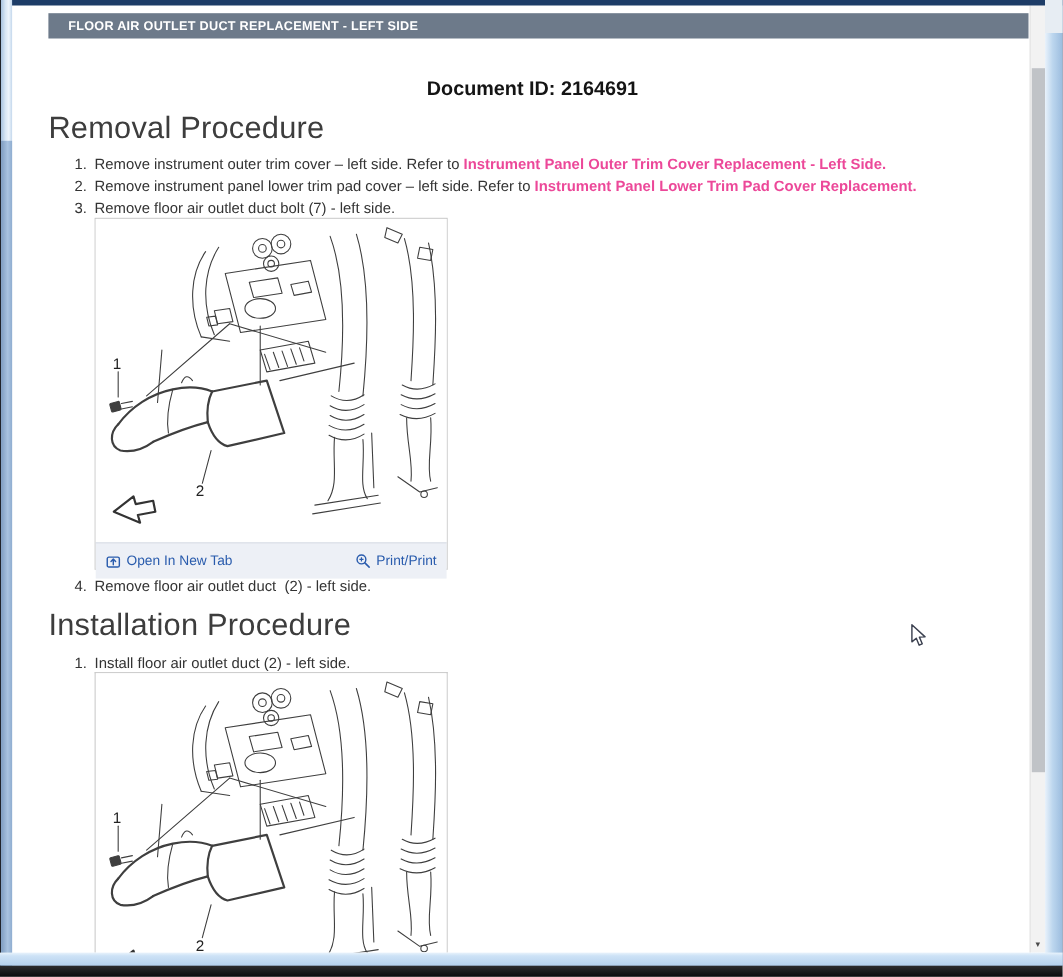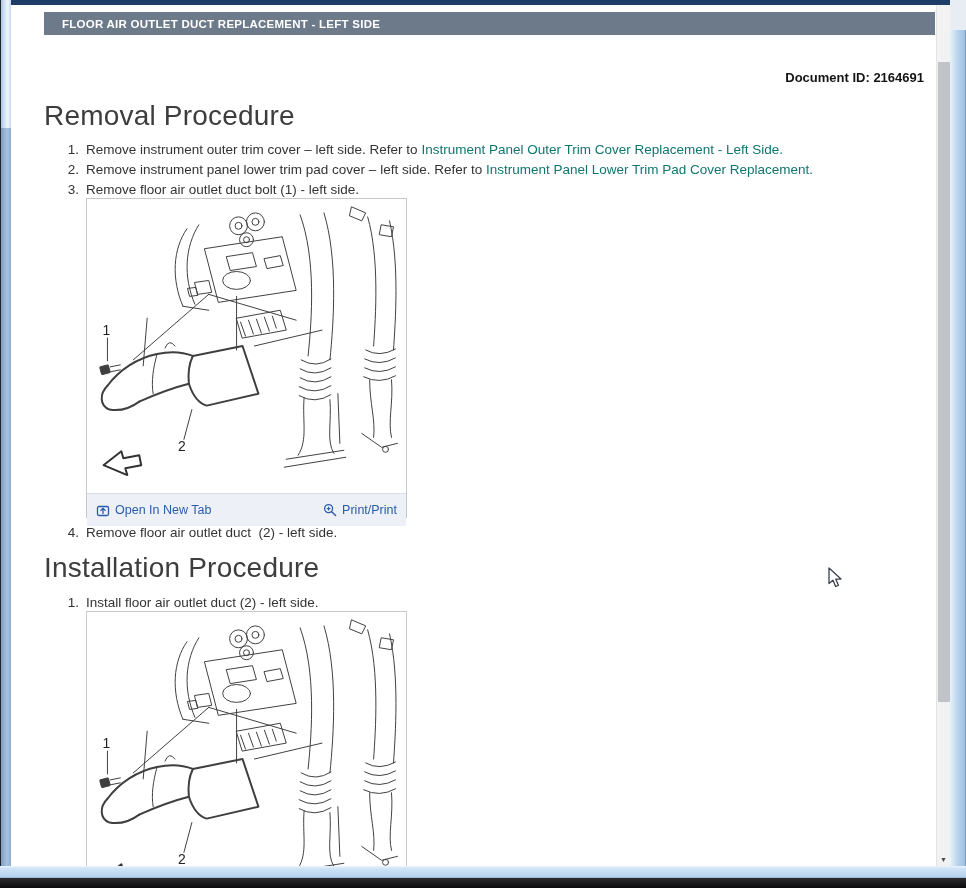--- a/index.html
+++ b/index.html
@@ -19,29 +19,29 @@
     background:linear-gradient(to right,#e9f2fb 0,#bcd6ee 7px,#9fbfe0 15px,#5a789c 16px);}
   .right-edge .top-light{position:absolute;left:0;top:0;width:16px;height:30px;background:#e7edf3;}
   .aero-bottom{left:0;top:866px;width:966px;height:12px;z-index:5;
     background:linear-gradient(to bottom,#e9f3fc 0,#cde2f6 3px,#b7d2ee 11px,#7c9cbf 12px);}
   .taskbar{left:0;top:878px;width:966px;height:10px;z-index:6;
     background:linear-gradient(to bottom,#2c2c2e 0,#0b0b0d 100%);}
   
   .title-bar{left:44px;top:12px;width:891px;height:23px;background:#6d7a8a;
     color:#ffffff;font-size:11.5px;font-weight:bold;letter-spacing:.25px;
     display:flex;align-items:center;padding-left:18px;box-sizing:border-box;}
-  .doc-id{left:44px;top:70px;width:880px;text-align:right;font-size:13px;
+  .doc-id{left:44px;top:70px;width:880px;text-align:center;font-size:18px;
     font-weight:bold;color:#141414;}
   .proc-heading{left:44px;font-size:28px;font-weight:300;color:#3d3d3d;
     letter-spacing:.2px;line-height:32px;text-align:right;}
   .step{left:44px;font-size:13.5px;color:#333333;line-height:20px;display:flex;}
   .step .num{width:35px;text-align:right;flex:0 0 35px;}
   .step .gap{width:7px;flex:0 0 7px;}
   .step .txt{white-space:pre-wrap;}
-  .step a{color:#0f766e;text-decoration:none;cursor:pointer;}
+  .step a{color:#ec4899;text-decoration:none;cursor:pointer;font-weight:bold;}
   
   .figure{left:86px;width:321px;background:#ffffff;border:1px solid #c9c9c9;
     box-sizing:border-box;}
   .fig1{top:198px;height:320px;}
   .fig2{top:611px;height:255px;border-bottom:none;overflow:hidden;}
   .fig-art{display:block;width:319px;height:294px;background:#ffffff;}
   .fig-footer{width:100%;height:24px;background:#edf0f6;border-top:1px solid #d9dde5;
     box-sizing:border-box;display:flex;align-items:center;justify-content:space-between;
     padding:16px 9px;}
   .fig-btn{display:flex;align-items:center;gap:5px;color:#2a5cad;font-size:12.5px;
@@ -164,21 +164,21 @@
 
   <div class="abs step" style="top:160px">
     <span class="num">2.</span>
       <span class="gap"></span>
       <span class="txt"><span>Remove instrument panel lower trim pad cover – left side. Refer to </span><a>Instrument Panel Lower Trim Pad Cover Replacement.</a></span>
   </div>
 
   <div class="abs step" style="top:180px">
     <span class="num">3.</span>
       <span class="gap"></span>
-      <span class="txt">Remove floor air outlet duct bolt (1) - left side.</span>
+      <span class="txt">Remove floor air outlet duct bolt (7) - left side.</span>
   </div>
 
   <div class="abs figure fig1">
     <svg class="fig-art" viewBox="0 0 320 296">
       <use href="#duct-illustration"></use>
     </svg>
     <div class="fig-footer">
       <span class="fig-btn">
         <svg width="14" height="13" viewBox="0 0 14 13">
           <rect x="1.5" y="2.5" width="11" height="9" rx="1.5" fill="none" stroke="#2a5cad" stroke-width="1.3"></rect>

